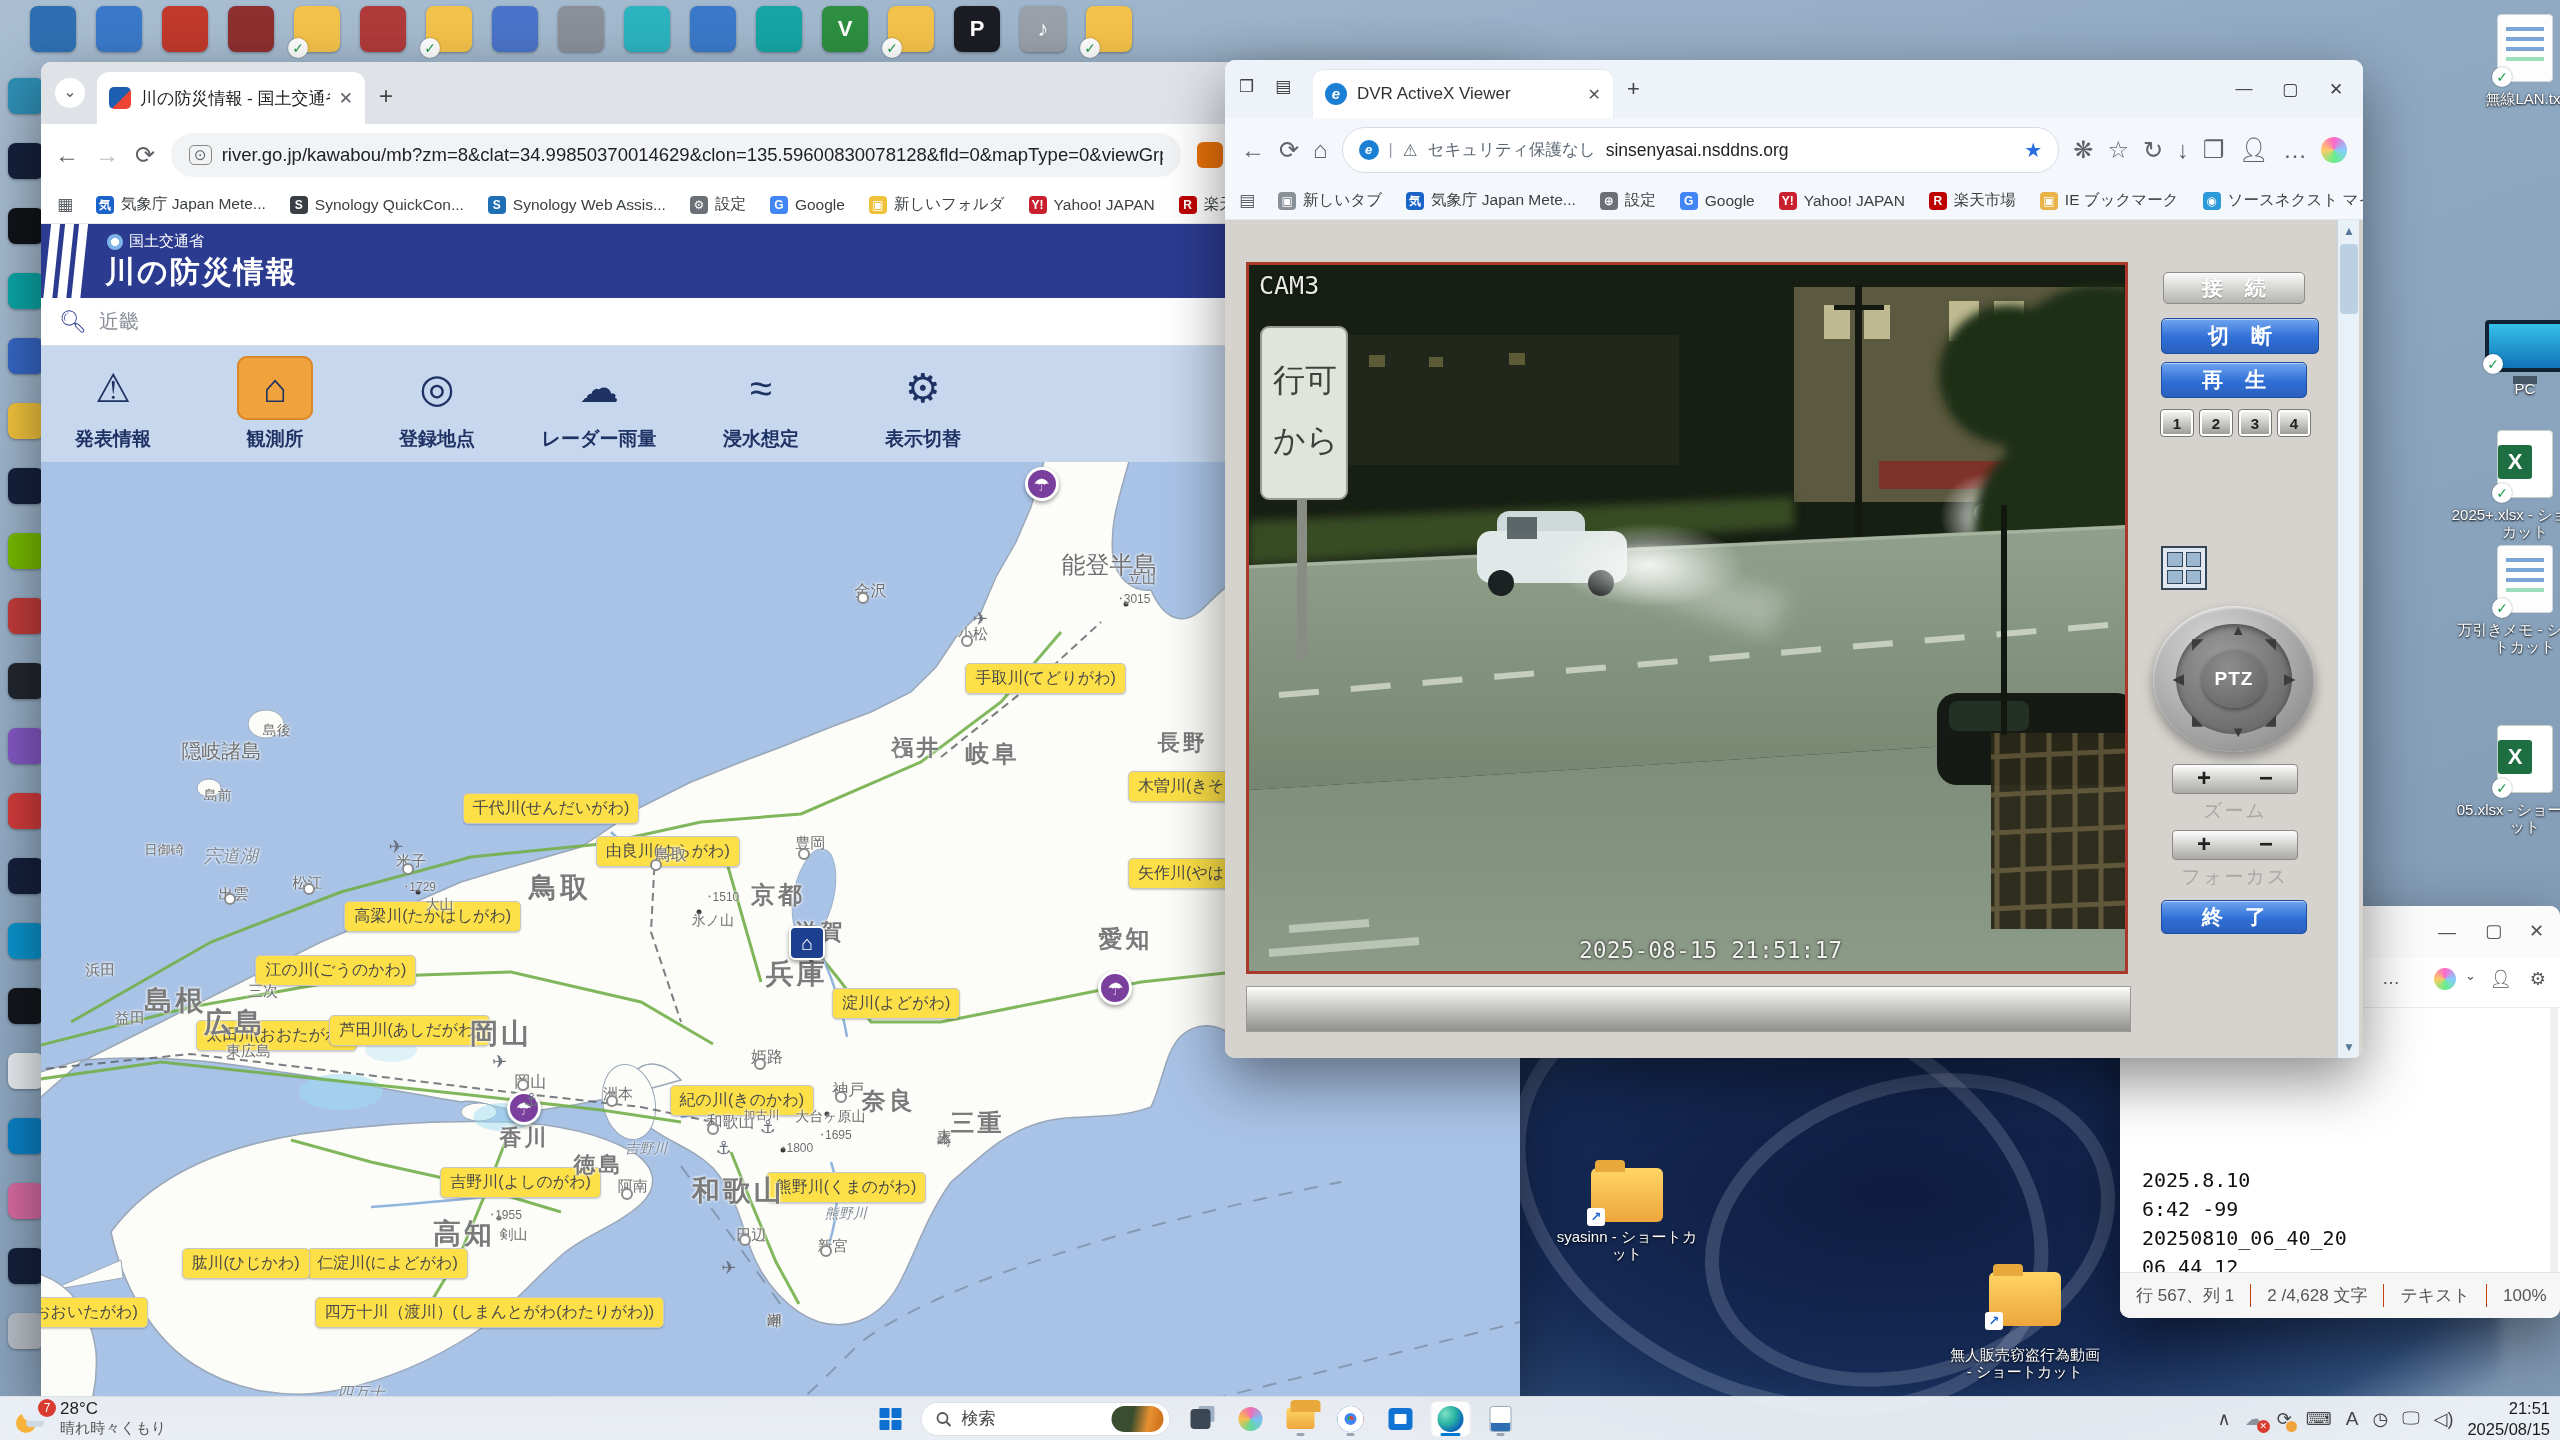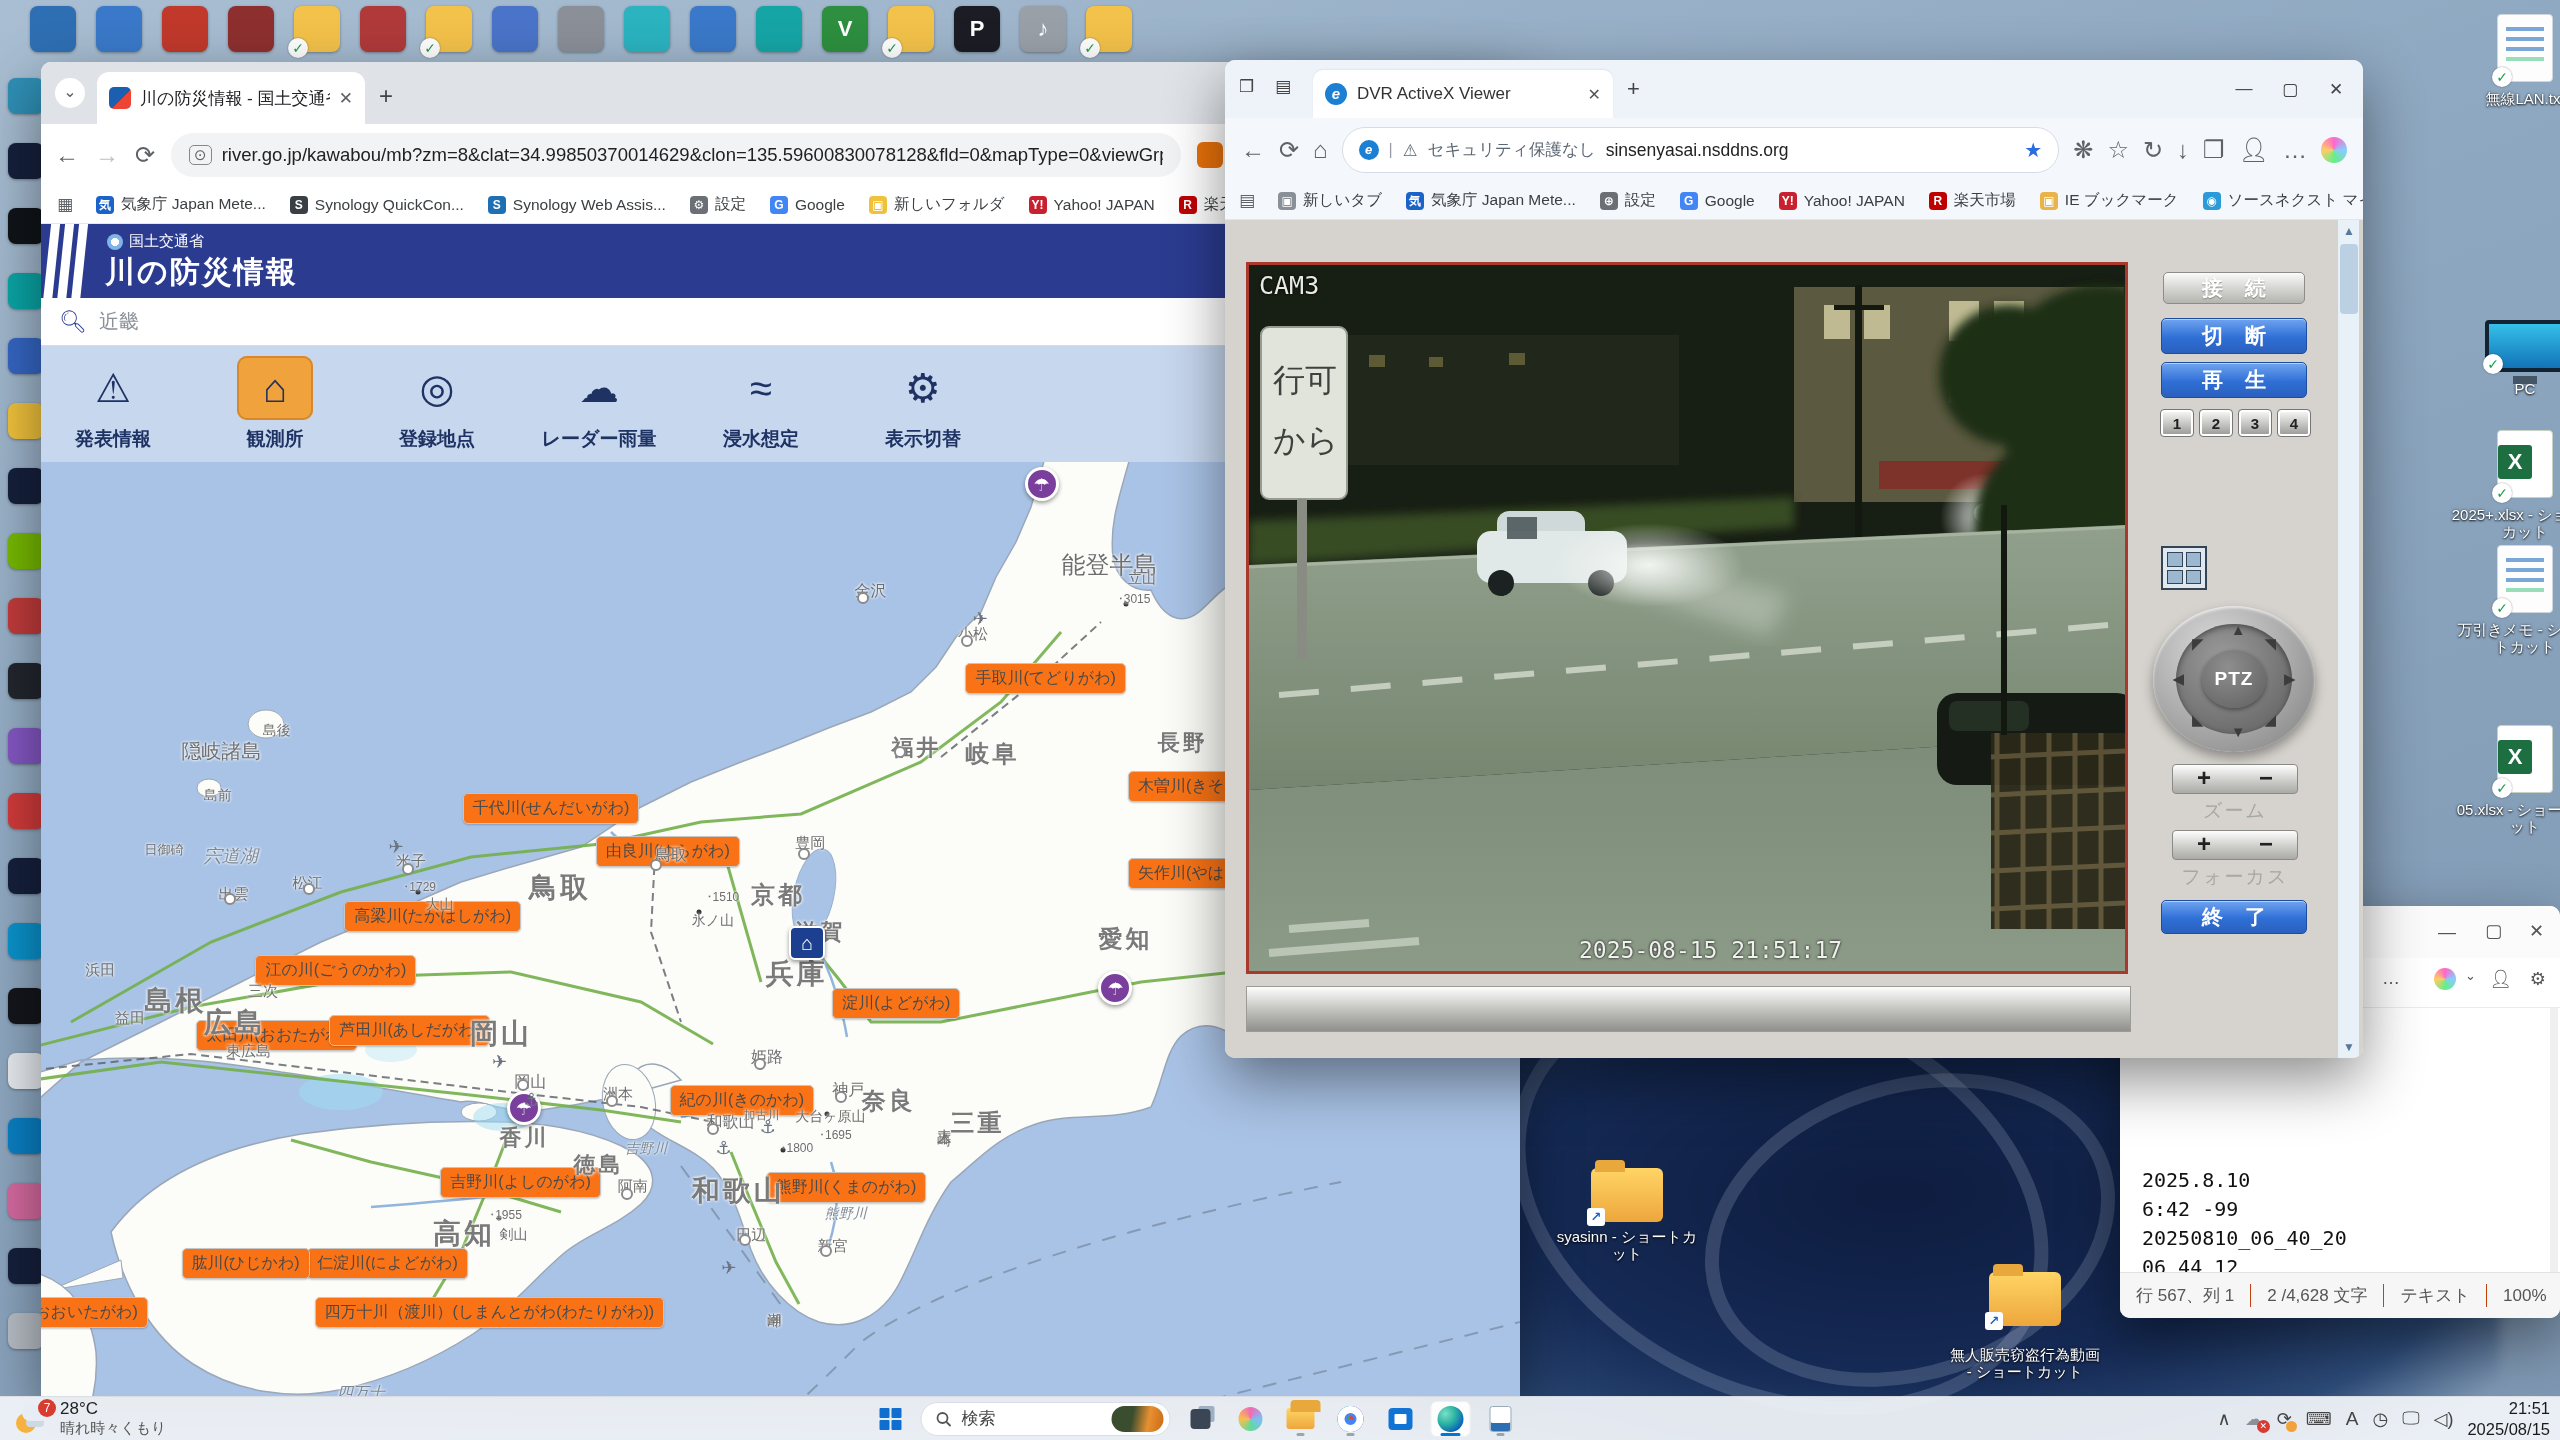--- a/index.html
+++ b/index.html
@@ -65,21 +65,21 @@
   .site-search .q{color:#2b3b90;font-size:22px;}
   .site-search .ph{color:#8a8f98;font-size:20px;}
   .site-toolbar{height:116px;background:#c7d7ee;display:flex;align-items:flex-start;padding:10px 24px;gap:66px;}
   .stb{width:96px;display:flex;flex-direction:column;align-items:center;gap:6px;color:#1e3263;}
   .stb .ic{width:76px;height:64px;border-radius:10px;display:flex;align-items:center;justify-content:center;font-size:40px;}
   .stb .lb{font-size:19px;font-weight:bold;white-space:nowrap;}
   .stb.active .ic{background:#f0a33c;box-shadow:inset 0 0 0 2px #d8882a;}
   
   .map-wrap{position:relative;width:100%;height:1084px;overflow:hidden;background:#a9c3e6;}
   .map-overlay{position:absolute;inset:0;}
-  .chip{position:absolute;background:#f97316;border:1px solid #c6c6c6;border-radius:5px;padding:4px 9px;font-size:16px;
+  .chip{position:absolute;background:#fde047;border:1px solid #c6c6c6;border-radius:5px;padding:4px 9px;font-size:16px;
     color:#4a4a4a;white-space:nowrap;box-shadow:0 1px 2px rgba(0,0,0,.2);}
   .place{position:absolute;color:#6e6e6e;white-space:nowrap;text-shadow:0 0 3px #fff,0 0 3px #fff;}
   .place.b{font-weight:bold;color:#7a7a7a;letter-spacing:3px;}
   .place.i{font-style:italic;color:#7d8894;}
   .place.v{writing-mode:vertical-rl;letter-spacing:2px;}
   .pmark{position:absolute;width:34px;height:34px;border-radius:50%;background:#7a3f9d;border:3px solid #fff;
     color:#fff;text-align:center;line-height:30px;font-size:18px;box-shadow:0 2px 4px rgba(0,0,0,.4);}
   .hmark{position:absolute;width:36px;height:34px;border-radius:6px;background:#1d3f8f;border:2px solid #fff;
     color:#fff;text-align:center;line-height:30px;font-size:20px;box-shadow:0 2px 4px rgba(0,0,0,.4);}
   .town{position:absolute;width:12px;height:12px;border-radius:50%;background:#fff;border:2px solid #8a8a8a;}
@@ -765,21 +765,21 @@
           <text x="24" y="186" font-size="32" fill="#3a3a3a">から</text>
           <rect x="48" y="234" width="10" height="160" fill="#8a8a84"></rect>
           <rect width="876" height="706" fill="#7fae7f" opacity="0.07"></rect>
         </svg>
         <span class="cam-id">CAM3</span>
         <span class="cam-ts">2025-08-15 21:51:17</span>
       </div>
       <div class="slider"></div>
 
       <div class="dvrbtn gray" style="left:938px;top:52px;width:142px;height:32px;line-height:30px;">接 続</div>
-      <div class="dvrbtn" style="left:936px;top:98px;width:146px;height:36px;line-height:34px;">切 断</div>
+      <div class="dvrbtn" style="left:936px;top:98px;width:158px;height:36px;line-height:34px;">切 断</div>
       <div class="dvrbtn" style="left:936px;top:142px;width:146px;height:36px;line-height:34px;">再 生</div>
       <div id="dvr-channels">
           <div class="chbtn" style="left: 936px; top: 190px;">1</div>
           <div class="chbtn" style="left: 975px; top: 190px;">2</div>
           <div class="chbtn" style="left: 1014px; top: 190px;">3</div>
           <div class="chbtn" style="left: 1053px; top: 190px;">4</div>
         </div>
       <div class="quad" style="left:936px;top:326px;">
           <div></div>
           <div></div>

